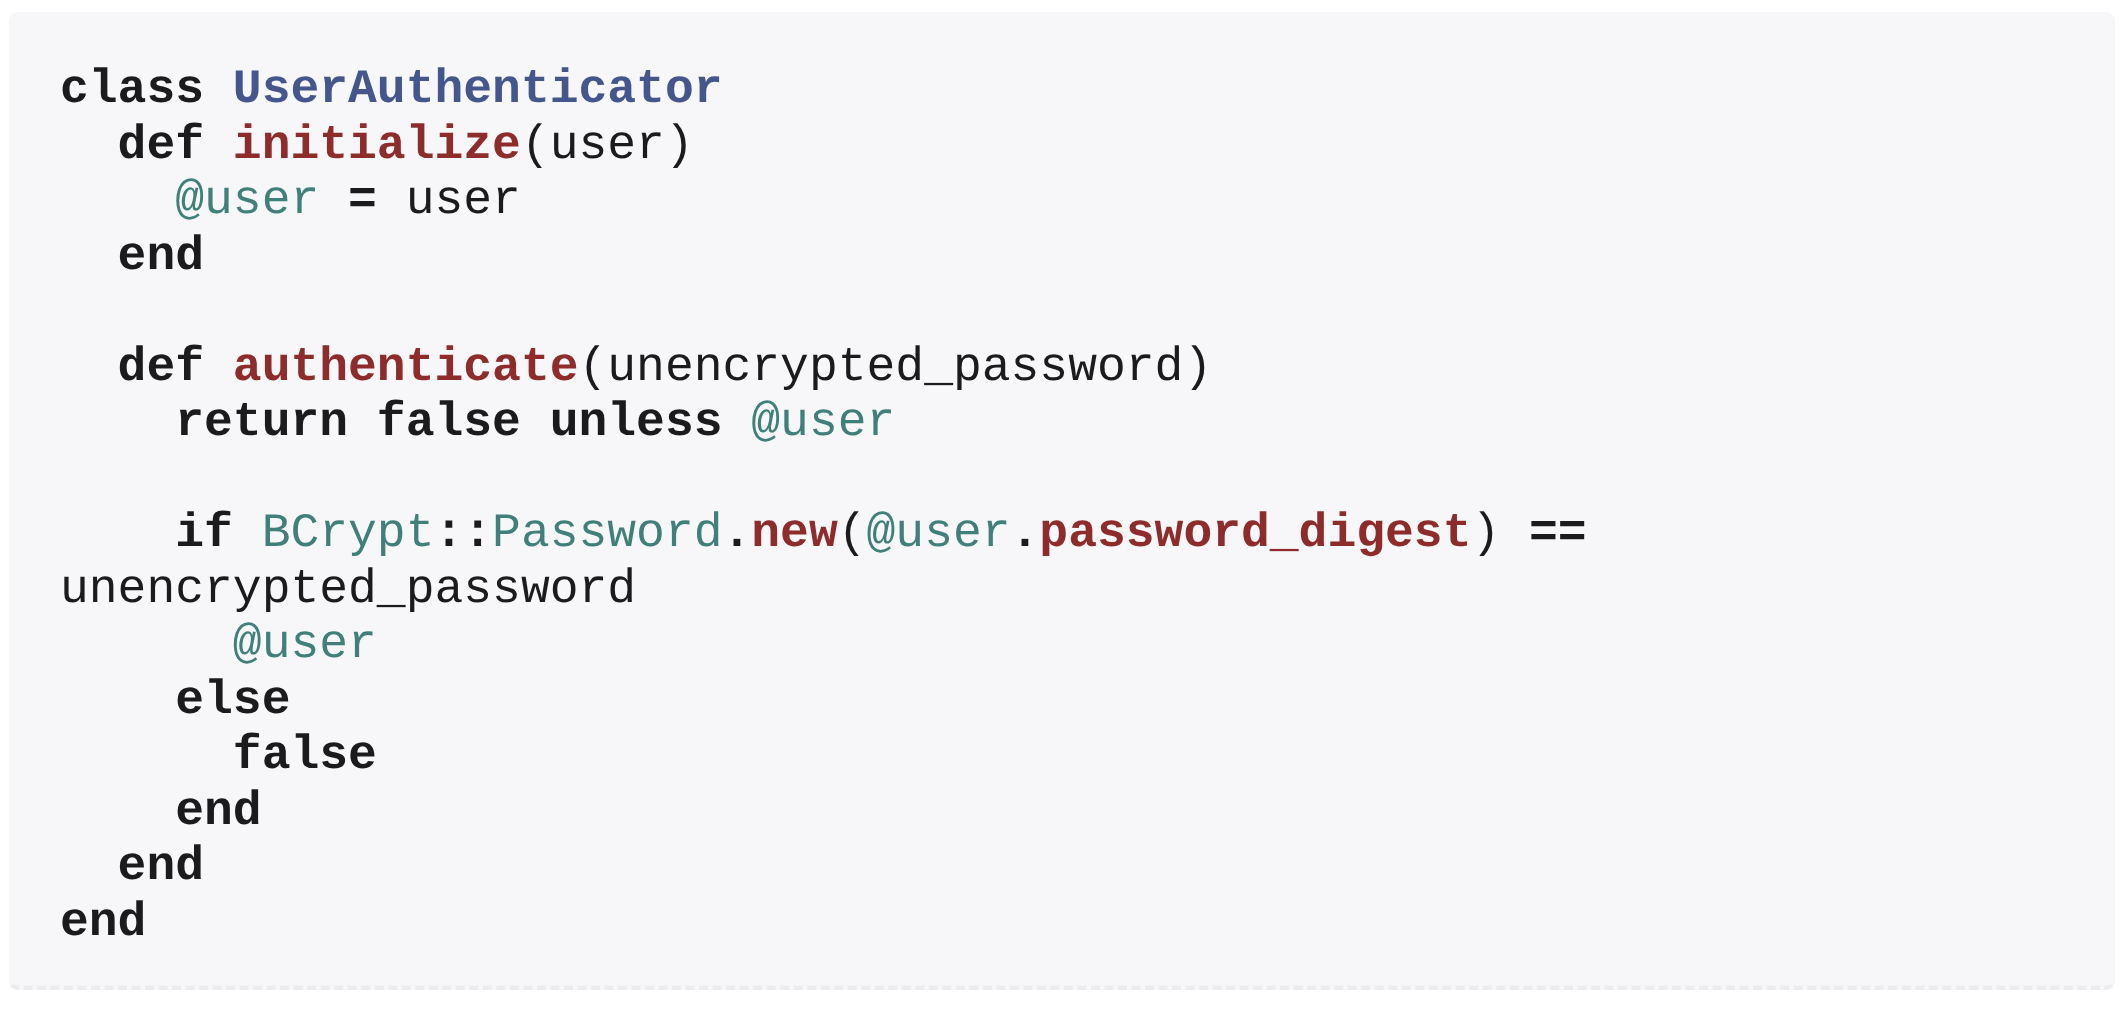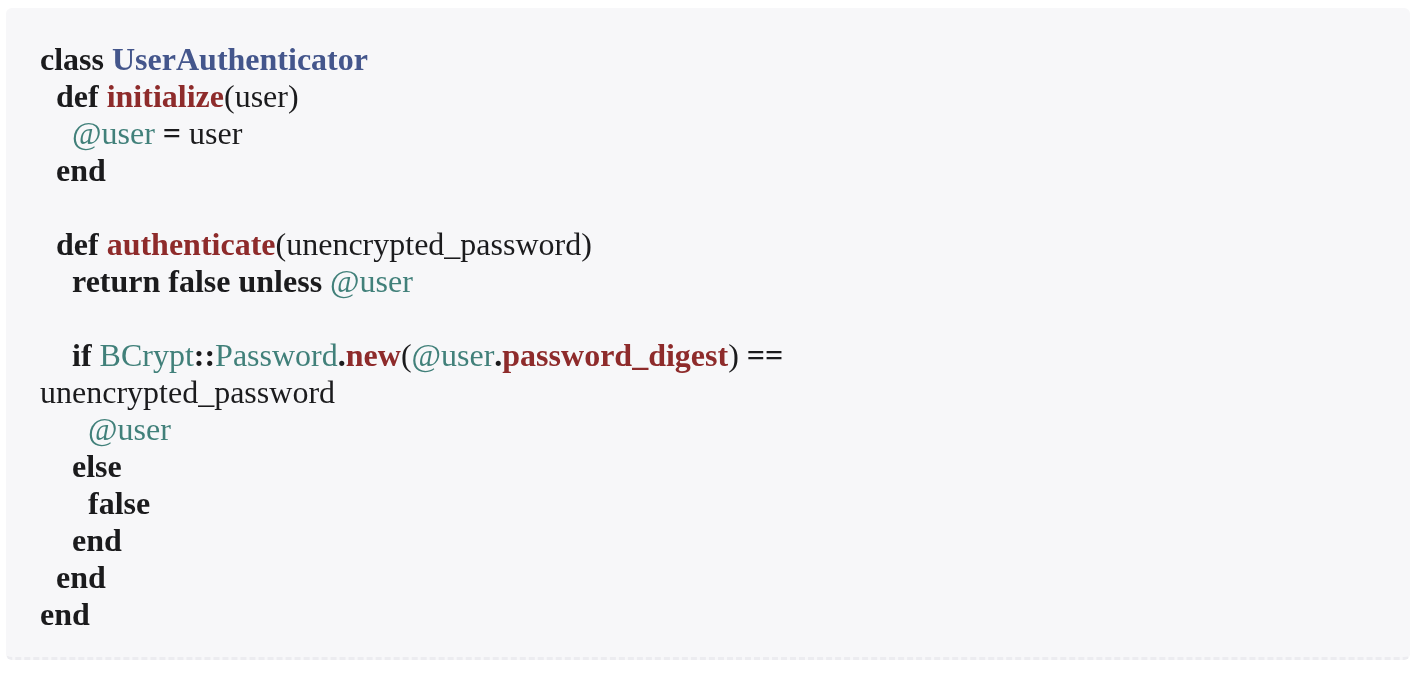--- a/index.html
+++ b/index.html
@@ -20,21 +20,20 @@
     border-radius: 6px;
     border-bottom: 3px dashed #ececf0;
     padding: 33px 34px 26px 34px;
     overflow: hidden;
   }
   .code-lines {
     font-size: 32px;
     line-height: 37px;
     white-space: pre;
     font-weight: 400;
-    font-family: Liberation Serif, serif;
   }
   .line {
     min-height: 37px;
   }
 </style>
 </head>
 <body>
 
 <div class="code-block" style="background: rgb(247, 247, 249); border-bottom-color: rgb(236, 236, 240);">
   <div class="code-lines"><div class="line"><span style="color: rgb(27, 27, 29); font-weight: 700;">class</span><span style="color: rgb(27, 27, 29); font-weight: 400;"> </span><span style="color: rgb(68, 86, 140); font-weight: 700;">UserAuthenticator</span></div><div class="line"><span style="color: rgb(27, 27, 29); font-weight: 400;">  </span><span style="color: rgb(27, 27, 29); font-weight: 700;">def</span><span style="color: rgb(27, 27, 29); font-weight: 400;"> </span><span style="color: rgb(142, 43, 43); font-weight: 700;">initialize</span><span style="color: rgb(27, 27, 29); font-weight: 400;">(user)</span></div><div class="line"><span style="color: rgb(27, 27, 29); font-weight: 400;">    </span><span style="color: rgb(65, 128, 122); font-weight: 400;">@user</span><span style="color: rgb(27, 27, 29); font-weight: 400;"> </span><span style="color: rgb(27, 27, 29); font-weight: 700;">=</span><span style="color: rgb(27, 27, 29); font-weight: 400;"> user</span></div><div class="line"><span style="color: rgb(27, 27, 29); font-weight: 400;">  </span><span style="color: rgb(27, 27, 29); font-weight: 700;">end</span></div><div class="line">&nbsp;</div><div class="line"><span style="color: rgb(27, 27, 29); font-weight: 400;">  </span><span style="color: rgb(27, 27, 29); font-weight: 700;">def</span><span style="color: rgb(27, 27, 29); font-weight: 400;"> </span><span style="color: rgb(142, 43, 43); font-weight: 700;">authenticate</span><span style="color: rgb(27, 27, 29); font-weight: 400;">(unencrypted_password)</span></div><div class="line"><span style="color: rgb(27, 27, 29); font-weight: 400;">    </span><span style="color: rgb(27, 27, 29); font-weight: 700;">return</span><span style="color: rgb(27, 27, 29); font-weight: 400;"> </span><span style="color: rgb(27, 27, 29); font-weight: 700;">false</span><span style="color: rgb(27, 27, 29); font-weight: 400;"> </span><span style="color: rgb(27, 27, 29); font-weight: 700;">unless</span><span style="color: rgb(27, 27, 29); font-weight: 400;"> </span><span style="color: rgb(65, 128, 122); font-weight: 400;">@user</span></div><div class="line">&nbsp;</div><div class="line"><span style="color: rgb(27, 27, 29); font-weight: 400;">    </span><span style="color: rgb(27, 27, 29); font-weight: 700;">if</span><span style="color: rgb(27, 27, 29); font-weight: 400;"> </span><span style="color: rgb(65, 128, 122); font-weight: 400;">BCrypt</span><span style="color: rgb(27, 27, 29); font-weight: 700;">::</span><span style="color: rgb(65, 128, 122); font-weight: 400;">Password</span><span style="color: rgb(27, 27, 29); font-weight: 700;">.</span><span style="color: rgb(142, 43, 43); font-weight: 700;">new</span><span style="color: rgb(27, 27, 29); font-weight: 400;">(</span><span style="color: rgb(65, 128, 122); font-weight: 400;">@user</span><span style="color: rgb(27, 27, 29); font-weight: 700;">.</span><span style="color: rgb(142, 43, 43); font-weight: 700;">password_digest</span><span style="color: rgb(27, 27, 29); font-weight: 400;">)</span><span style="color: rgb(27, 27, 29); font-weight: 400;"> </span><span style="color: rgb(27, 27, 29); font-weight: 700;">==</span></div><div class="line"><span style="color: rgb(27, 27, 29); font-weight: 400;">unencrypted_password</span></div><div class="line"><span style="color: rgb(27, 27, 29); font-weight: 400;">      </span><span style="color: rgb(65, 128, 122); font-weight: 400;">@user</span></div><div class="line"><span style="color: rgb(27, 27, 29); font-weight: 400;">    </span><span style="color: rgb(27, 27, 29); font-weight: 700;">else</span></div><div class="line"><span style="color: rgb(27, 27, 29); font-weight: 400;">      </span><span style="color: rgb(27, 27, 29); font-weight: 700;">false</span></div><div class="line"><span style="color: rgb(27, 27, 29); font-weight: 400;">    </span><span style="color: rgb(27, 27, 29); font-weight: 700;">end</span></div><div class="line"><span style="color: rgb(27, 27, 29); font-weight: 400;">  </span><span style="color: rgb(27, 27, 29); font-weight: 700;">end</span></div><div class="line"><span style="color: rgb(27, 27, 29); font-weight: 700;">end</span></div></div>

